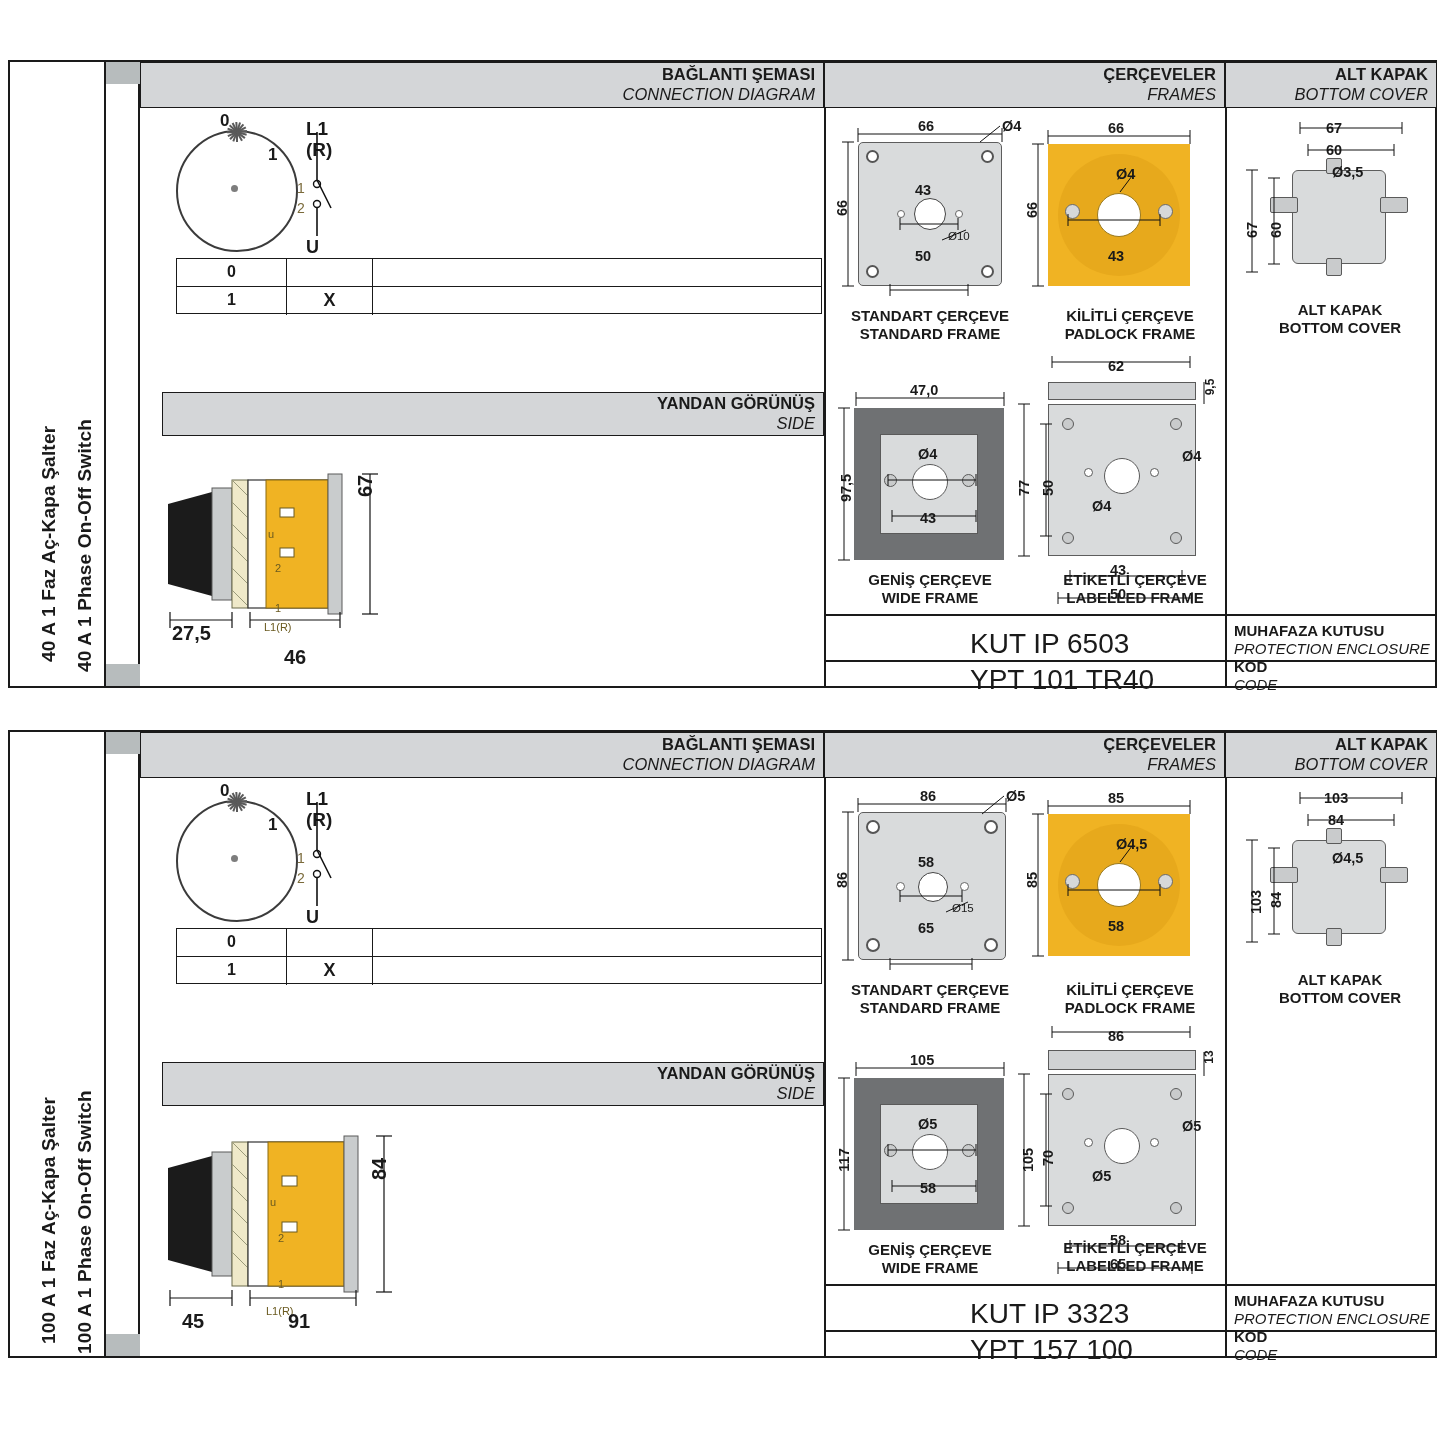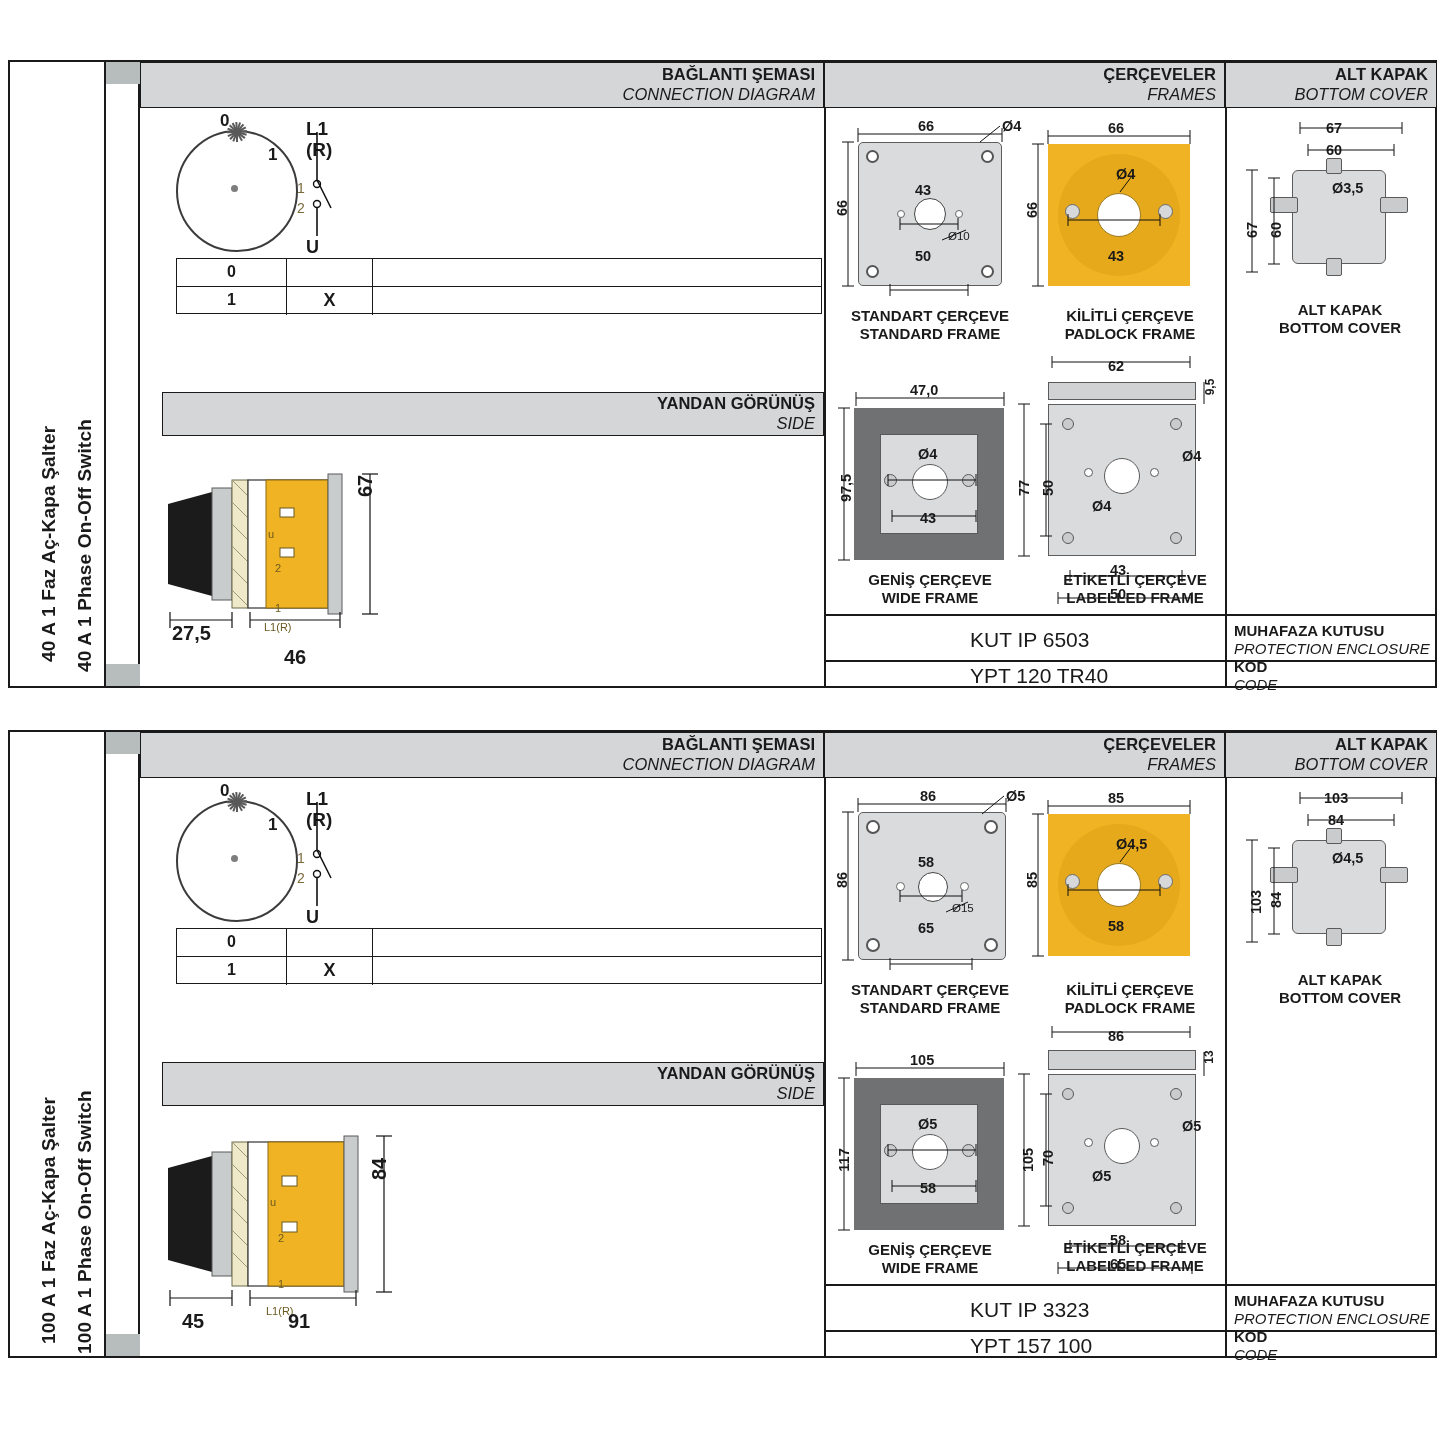--- a/index.html
+++ b/index.html
@@ -48,21 +48,21 @@
   .sq{position:absolute;box-sizing:border-box;}
   .dimtxt{position:absolute;font-size:14.5px;white-space:nowrap;}
 
   .yellowplate{position:absolute;background:#f0b323;box-sizing:border-box;}
   .grayplate{position:absolute;background:#d9dbdc;border:1.5px solid #5d5d5d;box-sizing:border-box;}
   .darkplate{position:absolute;background:#6f7173;box-sizing:border-box;}
 
   .circ{position:absolute;border-radius:50%;box-sizing:border-box;}
 
   .cap2{position:absolute;text-align:center;font-size:15px;font-weight:bold;line-height:1.12;white-space:nowrap;}
-  .foot-big{font-size:21px;text-align:center;}
+  .foot-big{font-size:28px;text-align:center;}
   .foot-tr{font-weight:bold;font-size:15px;}
   .foot-en{font-style:italic;font-size:15px;}
 
   svg{display:block;overflow:visible;}
 </style>
 </head>
 <body>
 
 <div id="page">
 
@@ -303,21 +303,21 @@
 
       <div class="grayplate" style="left:1152px;top:108px;width:94px;height:94px;border-radius:6px;"></div>
       <div class="sq" style="left:1130px;top:135px;width:28px;height:16px;background:#c9cbcc;border:1.2px solid #5a5a5a;border-radius:2px;"></div>
       <div class="sq" style="left:1240px;top:135px;width:28px;height:16px;background:#c9cbcc;border:1.2px solid #5a5a5a;border-radius:2px;"></div>
       <div class="sq" style="left:1186px;top:196px;width:16px;height:18px;background:#c9cbcc;border:1.2px solid #5a5a5a;border-radius:2px;"></div>
       <div class="sq" style="left:1186px;top:96px;width:16px;height:16px;background:#c9cbcc;border:1.2px solid #5a5a5a;border-radius:2px;"></div>
       <div class="dimtxt b" style="left:1186px;top:58px;">67</div>
       <div class="dimtxt b" style="left:1186px;top:80px;">60</div>
       <div class="dimtxt b" style="left:1104px;top:160px;transform:rotate(-90deg);">67</div>
       <div class="dimtxt b" style="left:1128px;top:160px;transform:rotate(-90deg);">60</div>
-      <div class="dimtxt b" style="left:1192px;top:118px;">Ø3,5</div>
+      <div class="dimtxt b" style="left:1192px;top:102px;">Ø3,5</div>
       <svg style="position:absolute;left:1090px;top:50px;" width="200" height="180">
         <line x1="70" y1="16" x2="172" y2="16" stroke="#111" stroke-width="1"></line>
         <line x1="70" y1="10" x2="70" y2="22" stroke="#111" stroke-width="1"></line>
         <line x1="172" y1="10" x2="172" y2="22" stroke="#111" stroke-width="1"></line>
         <line x1="78" y1="38" x2="164" y2="38" stroke="#111" stroke-width="1"></line>
         <line x1="78" y1="32" x2="78" y2="44" stroke="#111" stroke-width="1"></line>
         <line x1="164" y1="32" x2="164" y2="44" stroke="#111" stroke-width="1"></line>
         <line x1="22" y1="58" x2="22" y2="160" stroke="#111" stroke-width="1"></line>
         <line x1="16" y1="58" x2="28" y2="58" stroke="#111" stroke-width="1"></line>
         <line x1="16" y1="160" x2="28" y2="160" stroke="#111" stroke-width="1"></line>
@@ -327,21 +327,21 @@
       </svg>
       <div class="cap2" style="left:1110px;top:240px;width:180px;">ALT KAPAK</div>
       <div class="cap2" style="left:1110px;top:258px;width:180px;">BOTTOM COVER</div>
 
       <div class="hline" style="left:684px;top:552px;width:613px;"></div>
       <div class="hline" style="left:684px;top:598px;width:613px;"></div>
       <div class="vline" style="left:1085px;top:552px;height:74px;"></div>
       <div class="txt foot-big" style="left:830px;top:566px;">KUT IP 6503</div>
       <div class="txt foot-tr" style="left:1094px;top:560px;">MUHAFAZA KUTUSU</div>
       <div class="txt foot-en" style="left:1094px;top:578px;">PROTECTION ENCLOSURE</div>
-      <div class="txt foot-big" style="left:830px;top:602px;">YPT 120 TR40</div>
+      <div class="txt foot-big" style="left:830px;top:602px;">YPT 101 TR40</div>
       <div class="txt foot-tr" style="left:1094px;top:596px;">KOD</div>
       <div class="txt foot-en" style="left:1094px;top:614px;">CODE</div>
 
     </div>
   </div>
 
   <div class="panel panel-2">
 
     <div class="vstrip">
       <div class="vlabel tr" style="left:28px;top:612px;">100 A 1 Faz Aç-Kapa Şalter</div>

